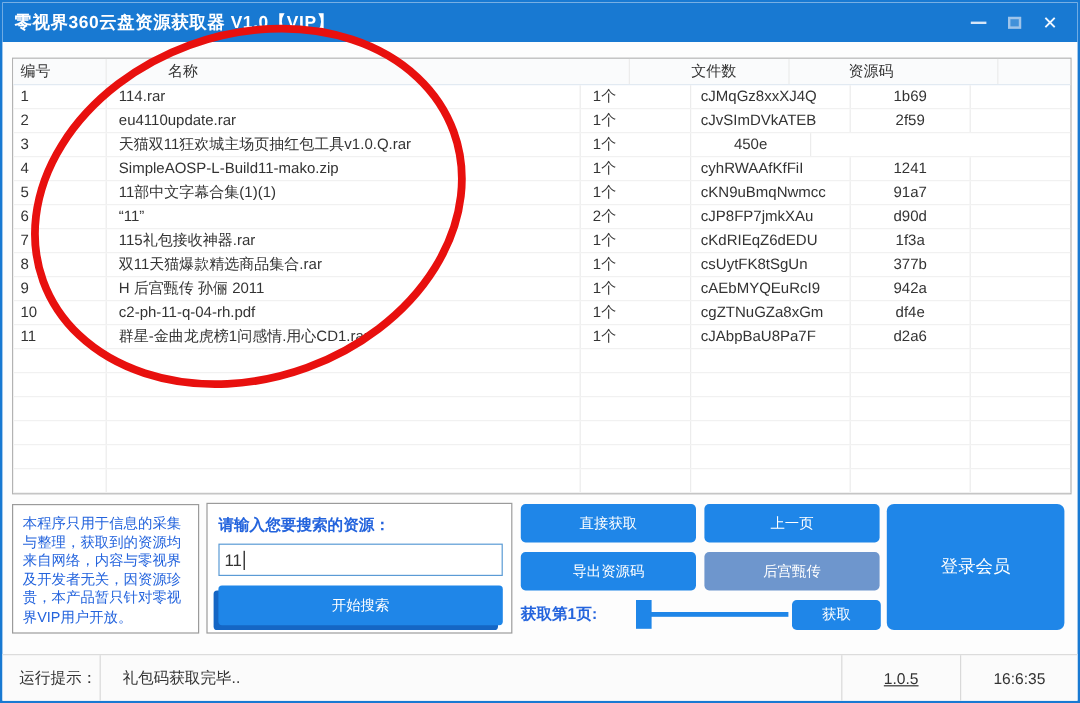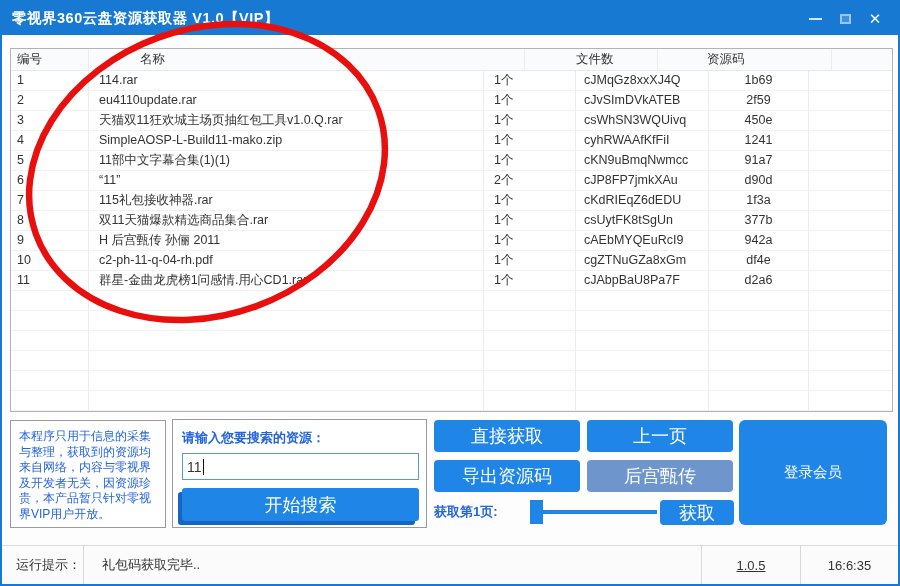--- a/index.html
+++ b/index.html
@@ -28,21 +28,21 @@
   .c4{width:133px;padding-left:8px;}
   .c5{width:100px;text-align:center;}
   .c6{flex:1 1 auto;border-right:none;}
   
   .panel{position:absolute;border:1px solid #9b9b9b;background:#fff;}
   .notice{left:8px;top:418px;width:156px;height:108px;padding:8px 6px 0 8px;color:#2464dd;font-size:12px;line-height:15.5px;}
   .searchbox{left:170px;top:417px;width:255px;height:109px;padding:7px 9px;}
   .search-label{color:#2464dd;font-size:13px;font-weight:bold;margin:2px 0 6px 0;}
   .search-input{width:237px;height:27px;border:1px solid #5b9bd5;font-size:14px;padding:2px 4px;display:flex;align-items:center;background:#fff;}
   .caret{display:inline-block;width:1px;height:16px;background:#111;margin-left:1px;}
-  .btn{background:#1f86e8;color:#fff;border:none;display:flex;align-items:center;justify-content:center;font-size:18px;border-radius:4px;cursor:pointer;font-family:inherit;}
+  .btn{background:#1f86e8;color:#fff;border:none;display:flex;align-items:center;justify-content:center;font-size:12px;border-radius:4px;cursor:pointer;font-family:inherit;}
   .search-btn{position:absolute;left:9px;top:68px;width:237px;height:33px;box-shadow:-4px 4px 0 0 #1566c4;border-radius:3px;}
   .act-btn{position:absolute;width:146px;height:32px;}
   .b-direct{left:432px;top:418px;}
   .b-prev{left:585px;top:418px;}
   .b-export{left:432px;top:458px;}
   .b-service{left:585px;top:458px;background:#6e96cd;}
   .page-label{position:absolute;left:432px;top:501px;color:#2464dd;font-size:13px;font-weight:bold;}
   .slider-track{position:absolute;left:530px;top:508px;width:125px;height:4px;background:#1f86e8;}
   .slider-handle{position:absolute;left:528px;top:498px;width:13px;height:24px;background:#1f86e8;}
   .b-get{left:658px;top:498px;width:74px;height:25px;position:absolute;}
@@ -100,21 +100,20 @@
           <div class="tc c2">eu4110update.rar</div>
           <div class="tc c3">1个</div>
           <div class="tc c4">cJvSImDVkATEB</div>
           <div class="tc c5">2f59</div>
           <div class="tc c6"></div>
         </div>
         <div class="trow">
           <div class="tc c1">3</div>
           <div class="tc c2">天猫双11狂欢城主场页抽红包工具v1.0.Q.rar</div>
           <div class="tc c3">1个</div>
-          <div class="tc c4">csWhSN3WQUivq</div>
           <div class="tc c5">450e</div>
           <div class="tc c6"></div>
         </div>
         <div class="trow">
           <div class="tc c1">4</div>
           <div class="tc c2">SimpleAOSP-L-Build11-mako.zip</div>
           <div class="tc c3">1个</div>
           <div class="tc c4">cyhRWAAfKfFiI</div>
           <div class="tc c5">1241</div>
           <div class="tc c6"></div>

